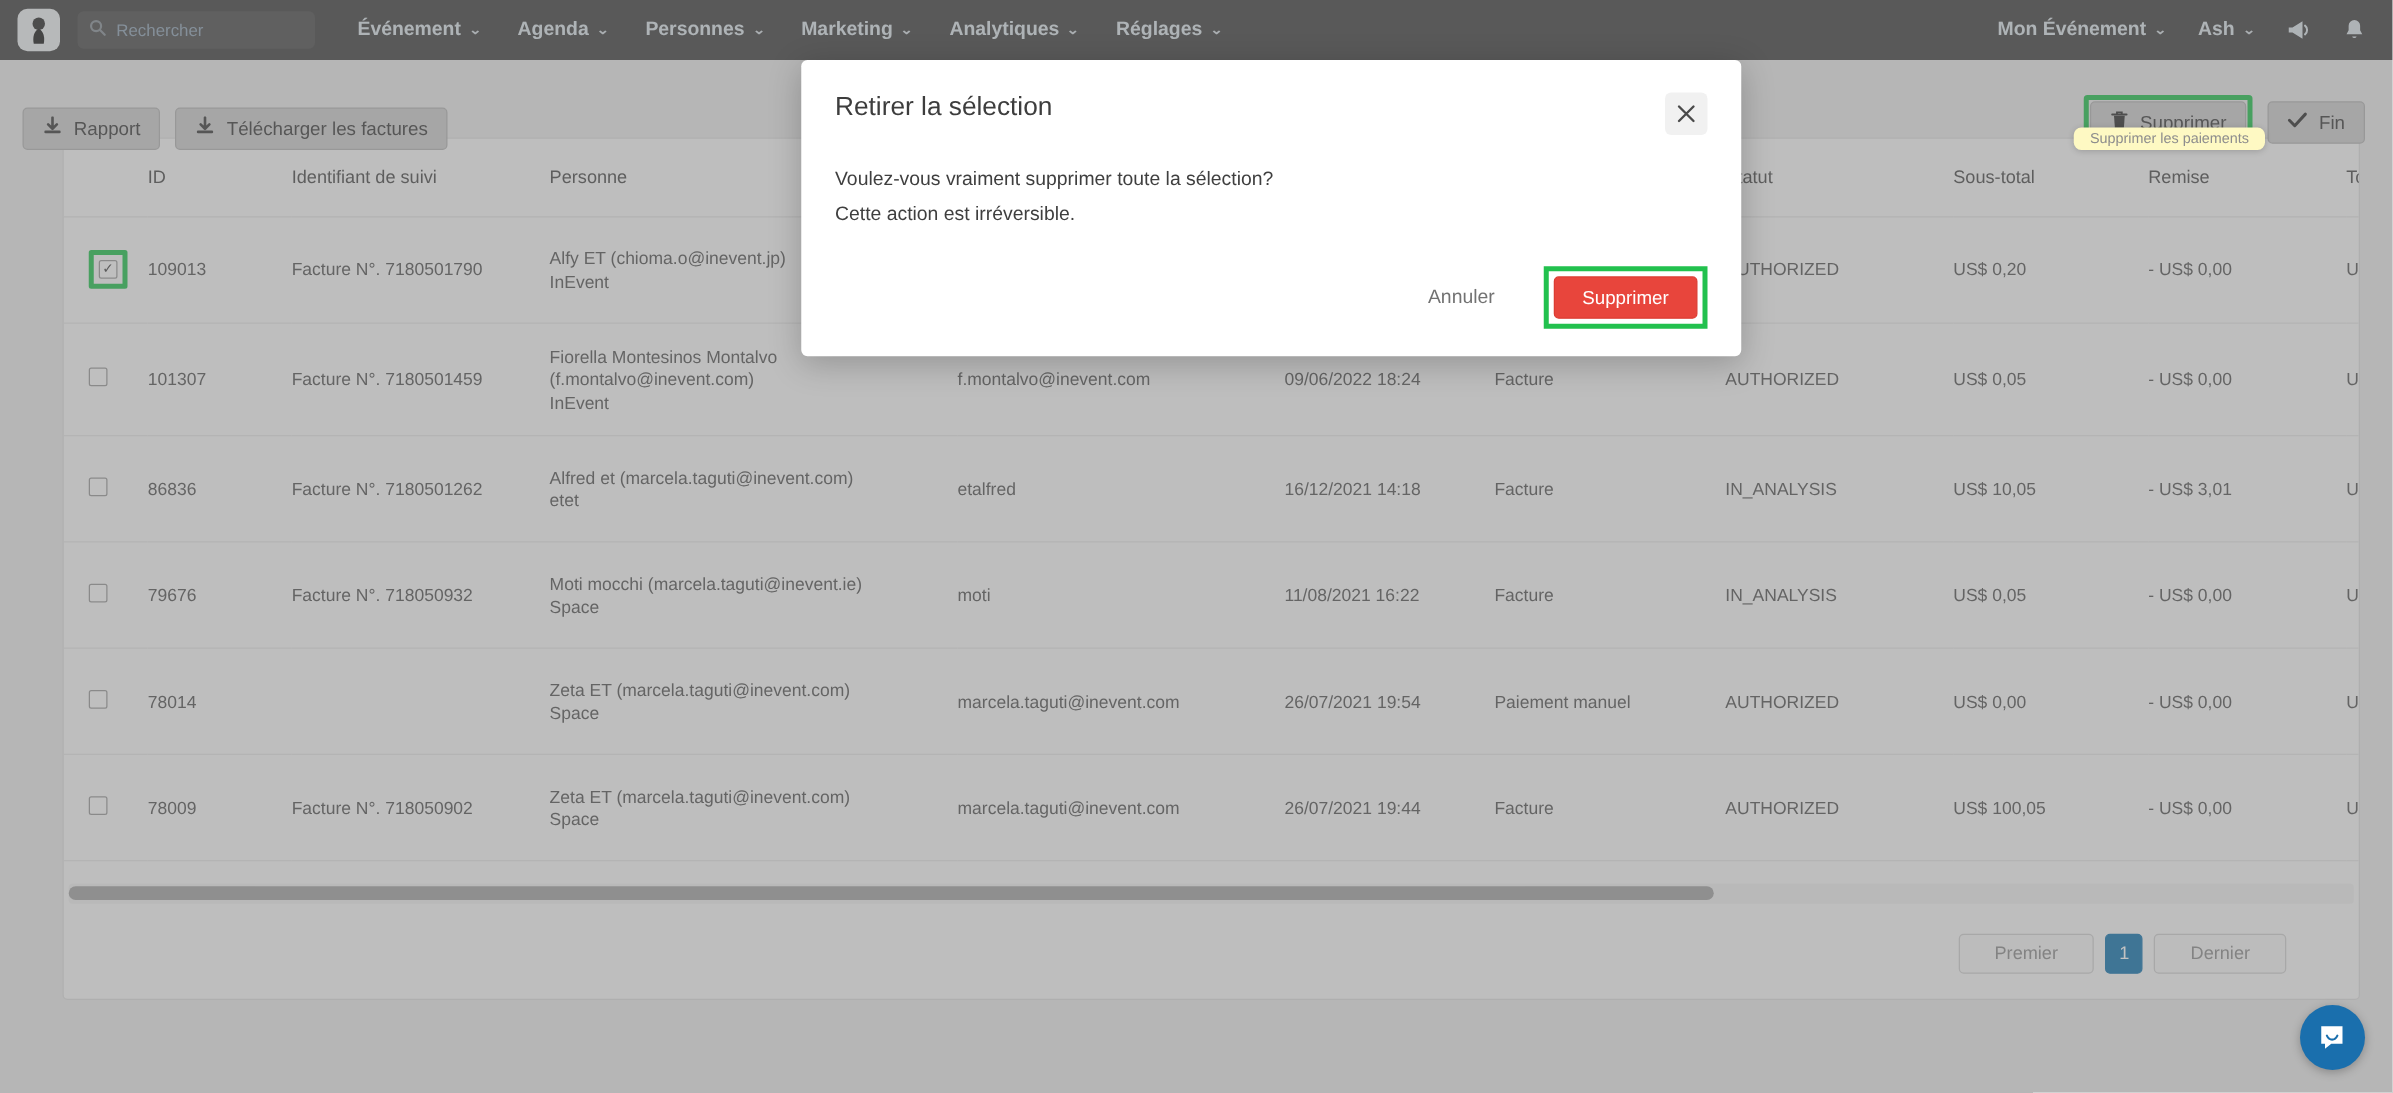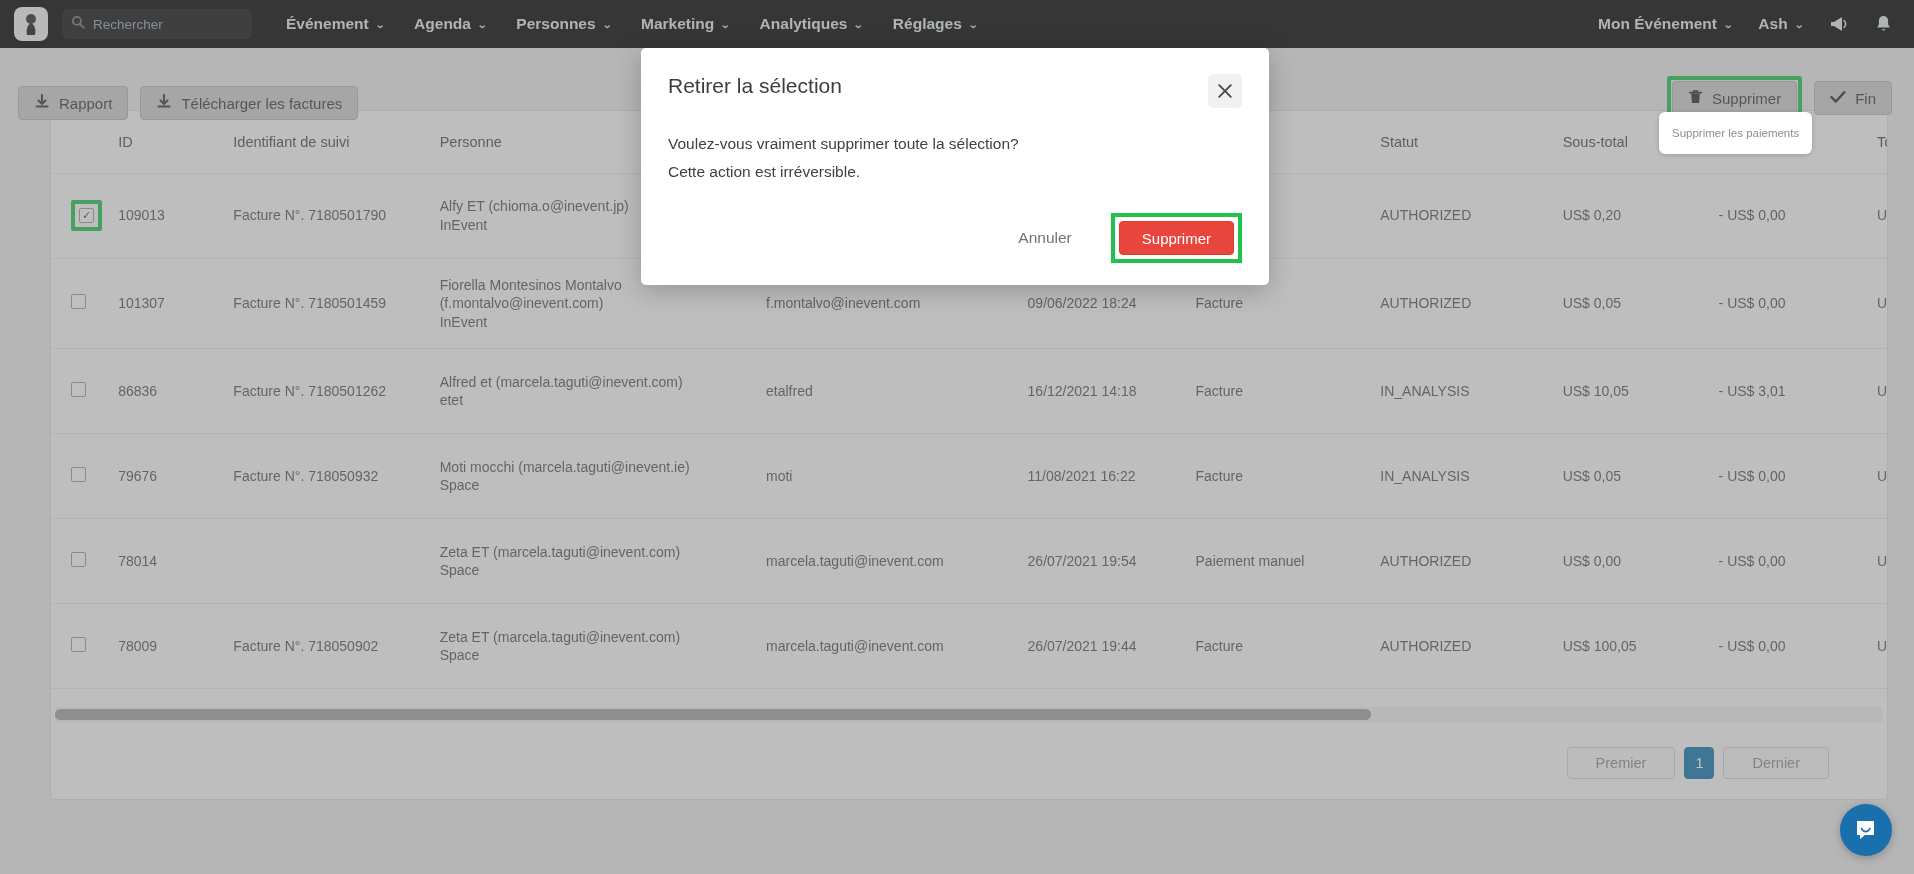--- a/index.html
+++ b/index.html
@@ -15,21 +15,21 @@
   #backdrop {
     position: absolute; inset: 0;
     background: rgba(120,120,120,0.45);
     z-index: 40;
   }
 
   
   #navbar {
     position: absolute; top: 0; left: 0;
     width: 1914px; height: 48px;
-    background: #000000;
+    background: #404040;
     display: flex; align-items: center;
     z-index: 10;
   }
   .logo {
     width: 34px; height: 34px; margin-left: 14px;
     border-radius: 8px; background: #eceff1;
     display: flex; align-items: center; justify-content: center;
     font-size: 20px; line-height: 1; overflow: hidden;
   }
   .search-wrap {
@@ -79,23 +79,23 @@
     cursor: pointer; white-space: nowrap;
     font-family: "Liberation Sans", sans-serif;
   }
   .hl-green {
     border: 4px solid #22c14e; border-radius: 3px;
     padding: 1px; display: inline-flex;
   }
 
   
   #tooltip {
-    position: absolute; top: 112px; left: 1659px;
-    background: #ffffff; border-radius: 6px;
-    padding: 15px 13px; font-size: 11.5px; color: #8d8d8d;
+    position: absolute; top: 102px; left: 1659px;
+    background: #fef9c3; border-radius: 6px;
+    padding: 3px 13px; font-size: 11.5px; color: #8d8d8d;
     box-shadow: 0 1px 5px rgba(0,0,0,.18);
     z-index: 50; white-space: nowrap;
   }
 
   
   #card {
     position: absolute; top: 110px; left: 50px;
     width: 1838px; height: 690px;
     background: #f7f7f7;
     border: 1px solid #dddddd; border-radius: 4px;
@@ -167,21 +167,21 @@
     font-family: "Liberation Sans", sans-serif;
   }
   .pgbtn.active {
     background: #1273ad; border-color: #1273ad; color: #fff;
     min-width: 30px; padding: 0 10px;
   }
 
   
   #modal {
     position: absolute; top: 48px; left: 641px;
-    width: 628px; background: #ffffff;
+    width: 752px; background: #ffffff;
     border-radius: 5px; z-index: 60;
     box-shadow: 0 6px 26px rgba(0,0,0,.22);
     padding: 26px 27px 22px 27px;
   }
   .modal-head { display: flex; align-items: flex-start; }
   .modal-title { font-size: 21px; color: #3d3d3d; font-weight: normal; }
   .modal-close {
     margin-left: auto; width: 34px; height: 34px;
     background: #f1f1f1; border-radius: 5px; border: 0;
     display: flex; align-items: center; justify-content: center;

